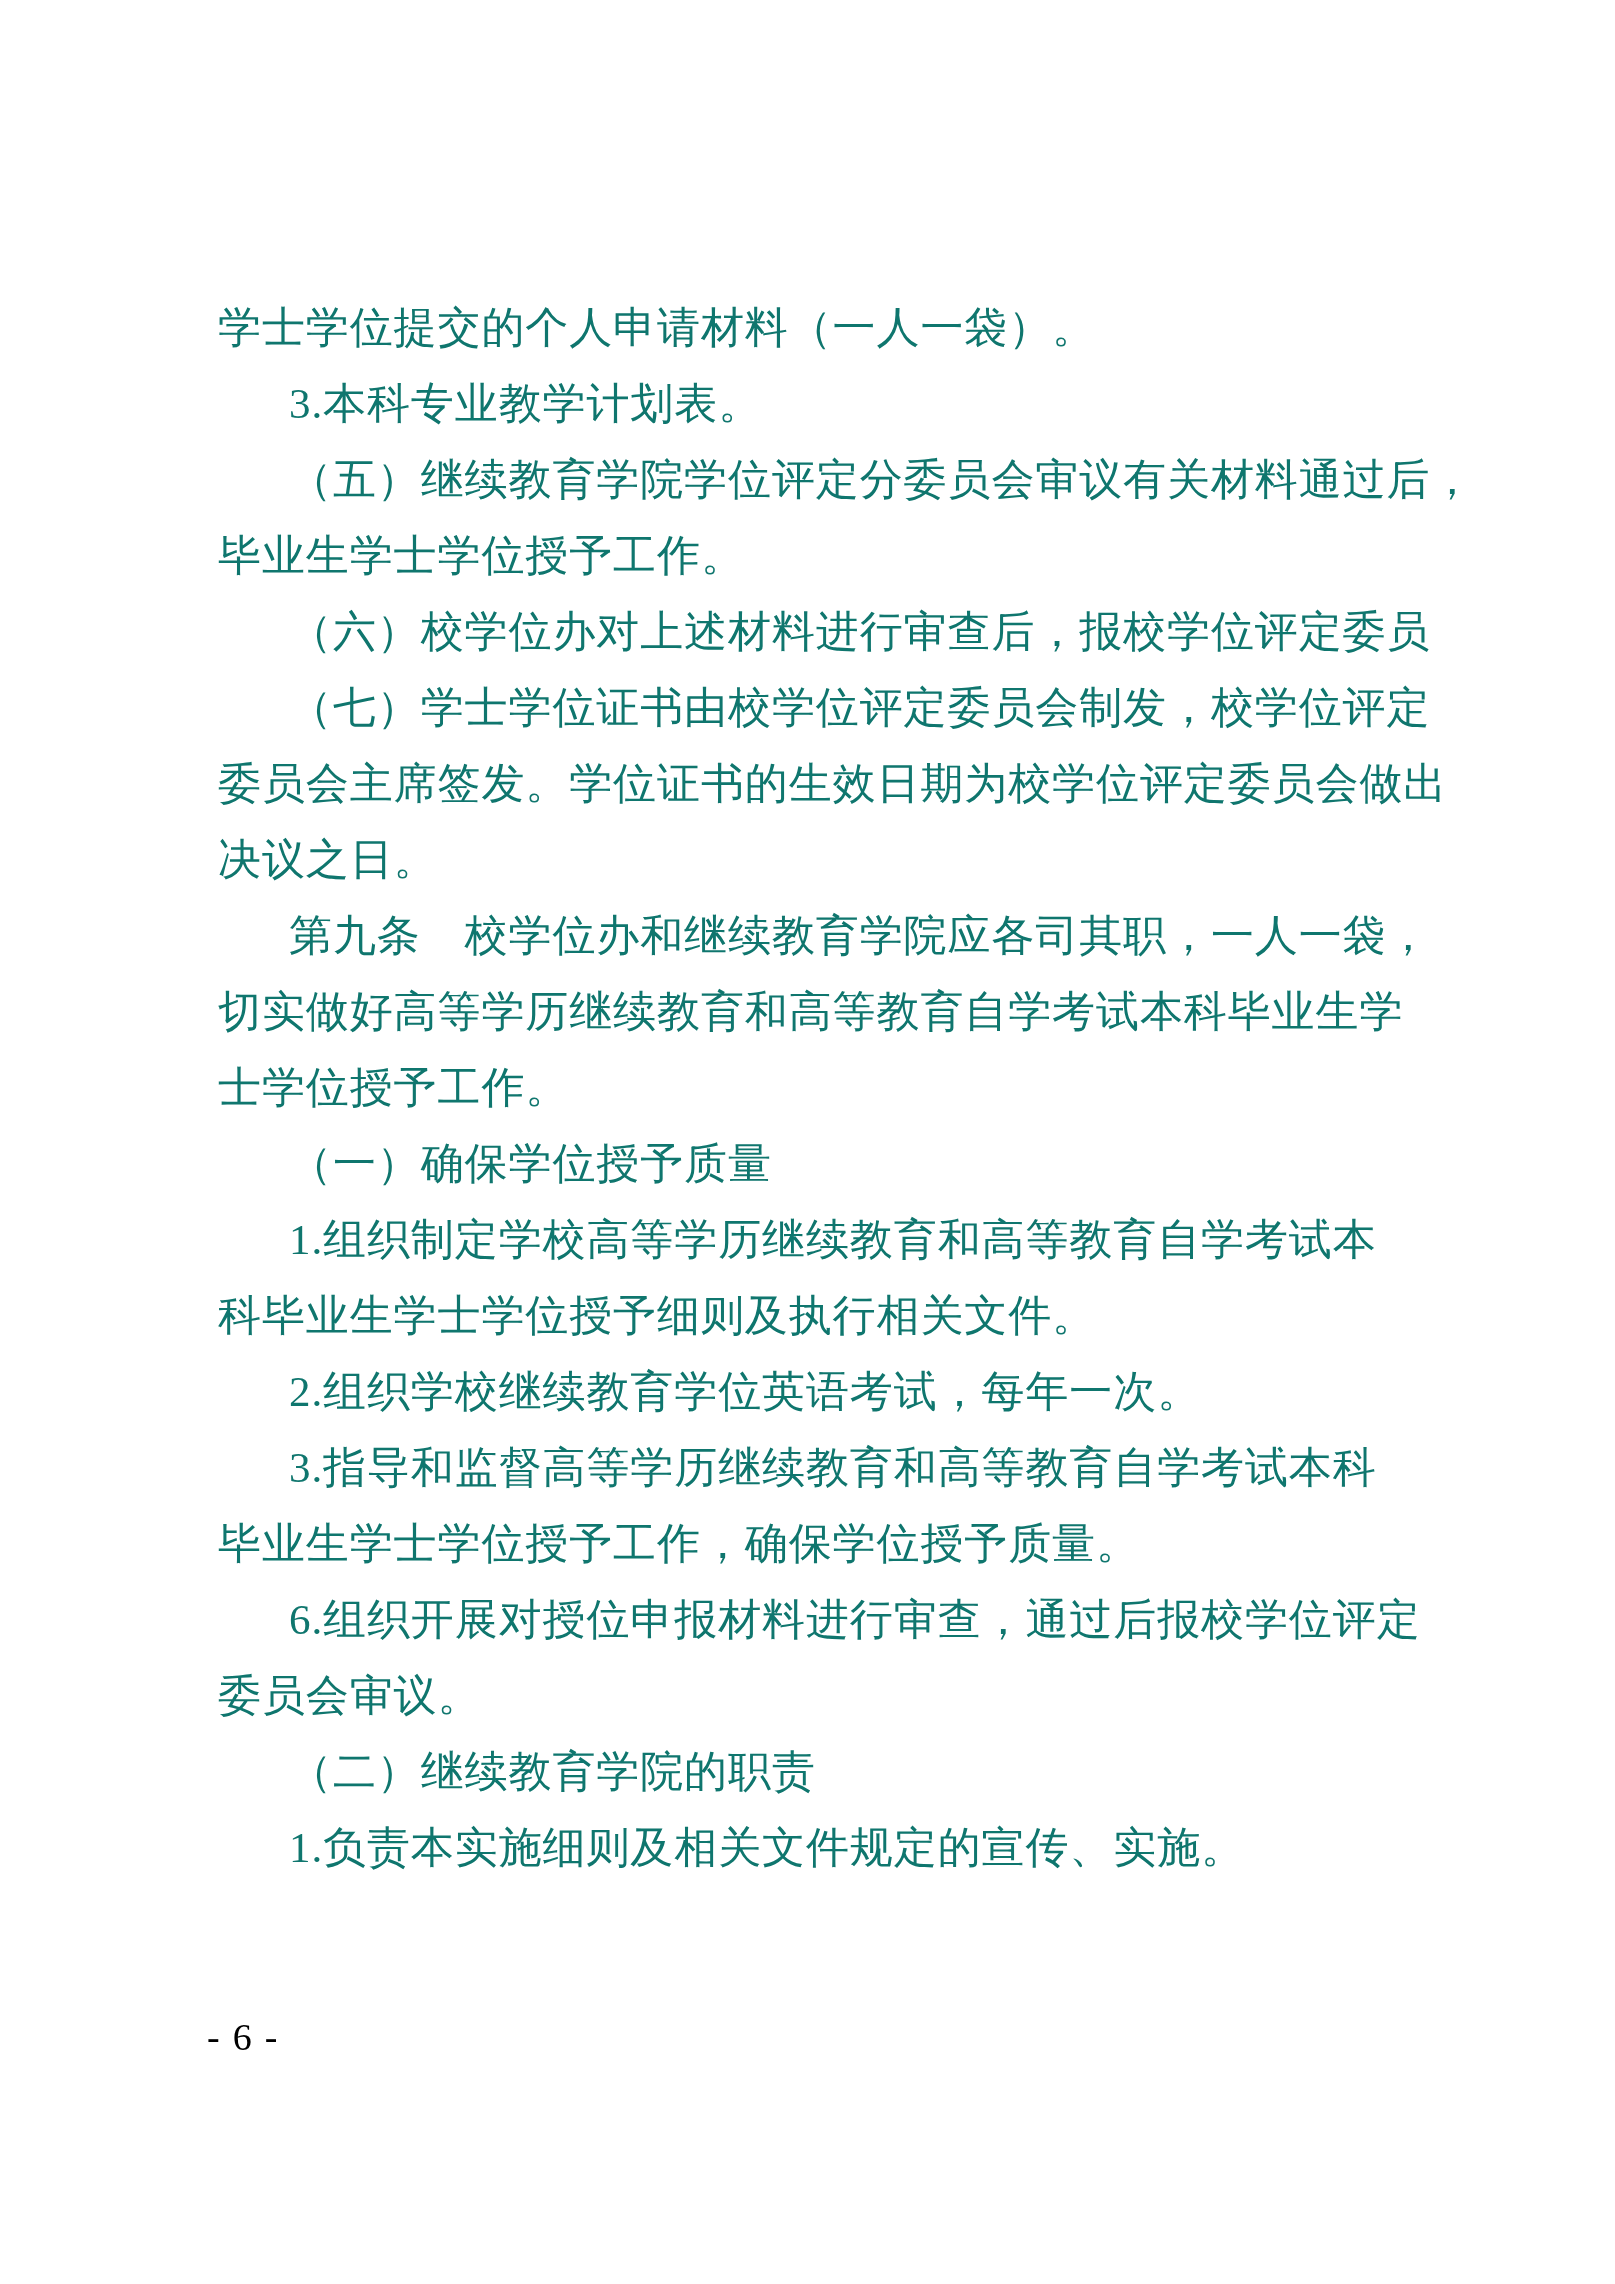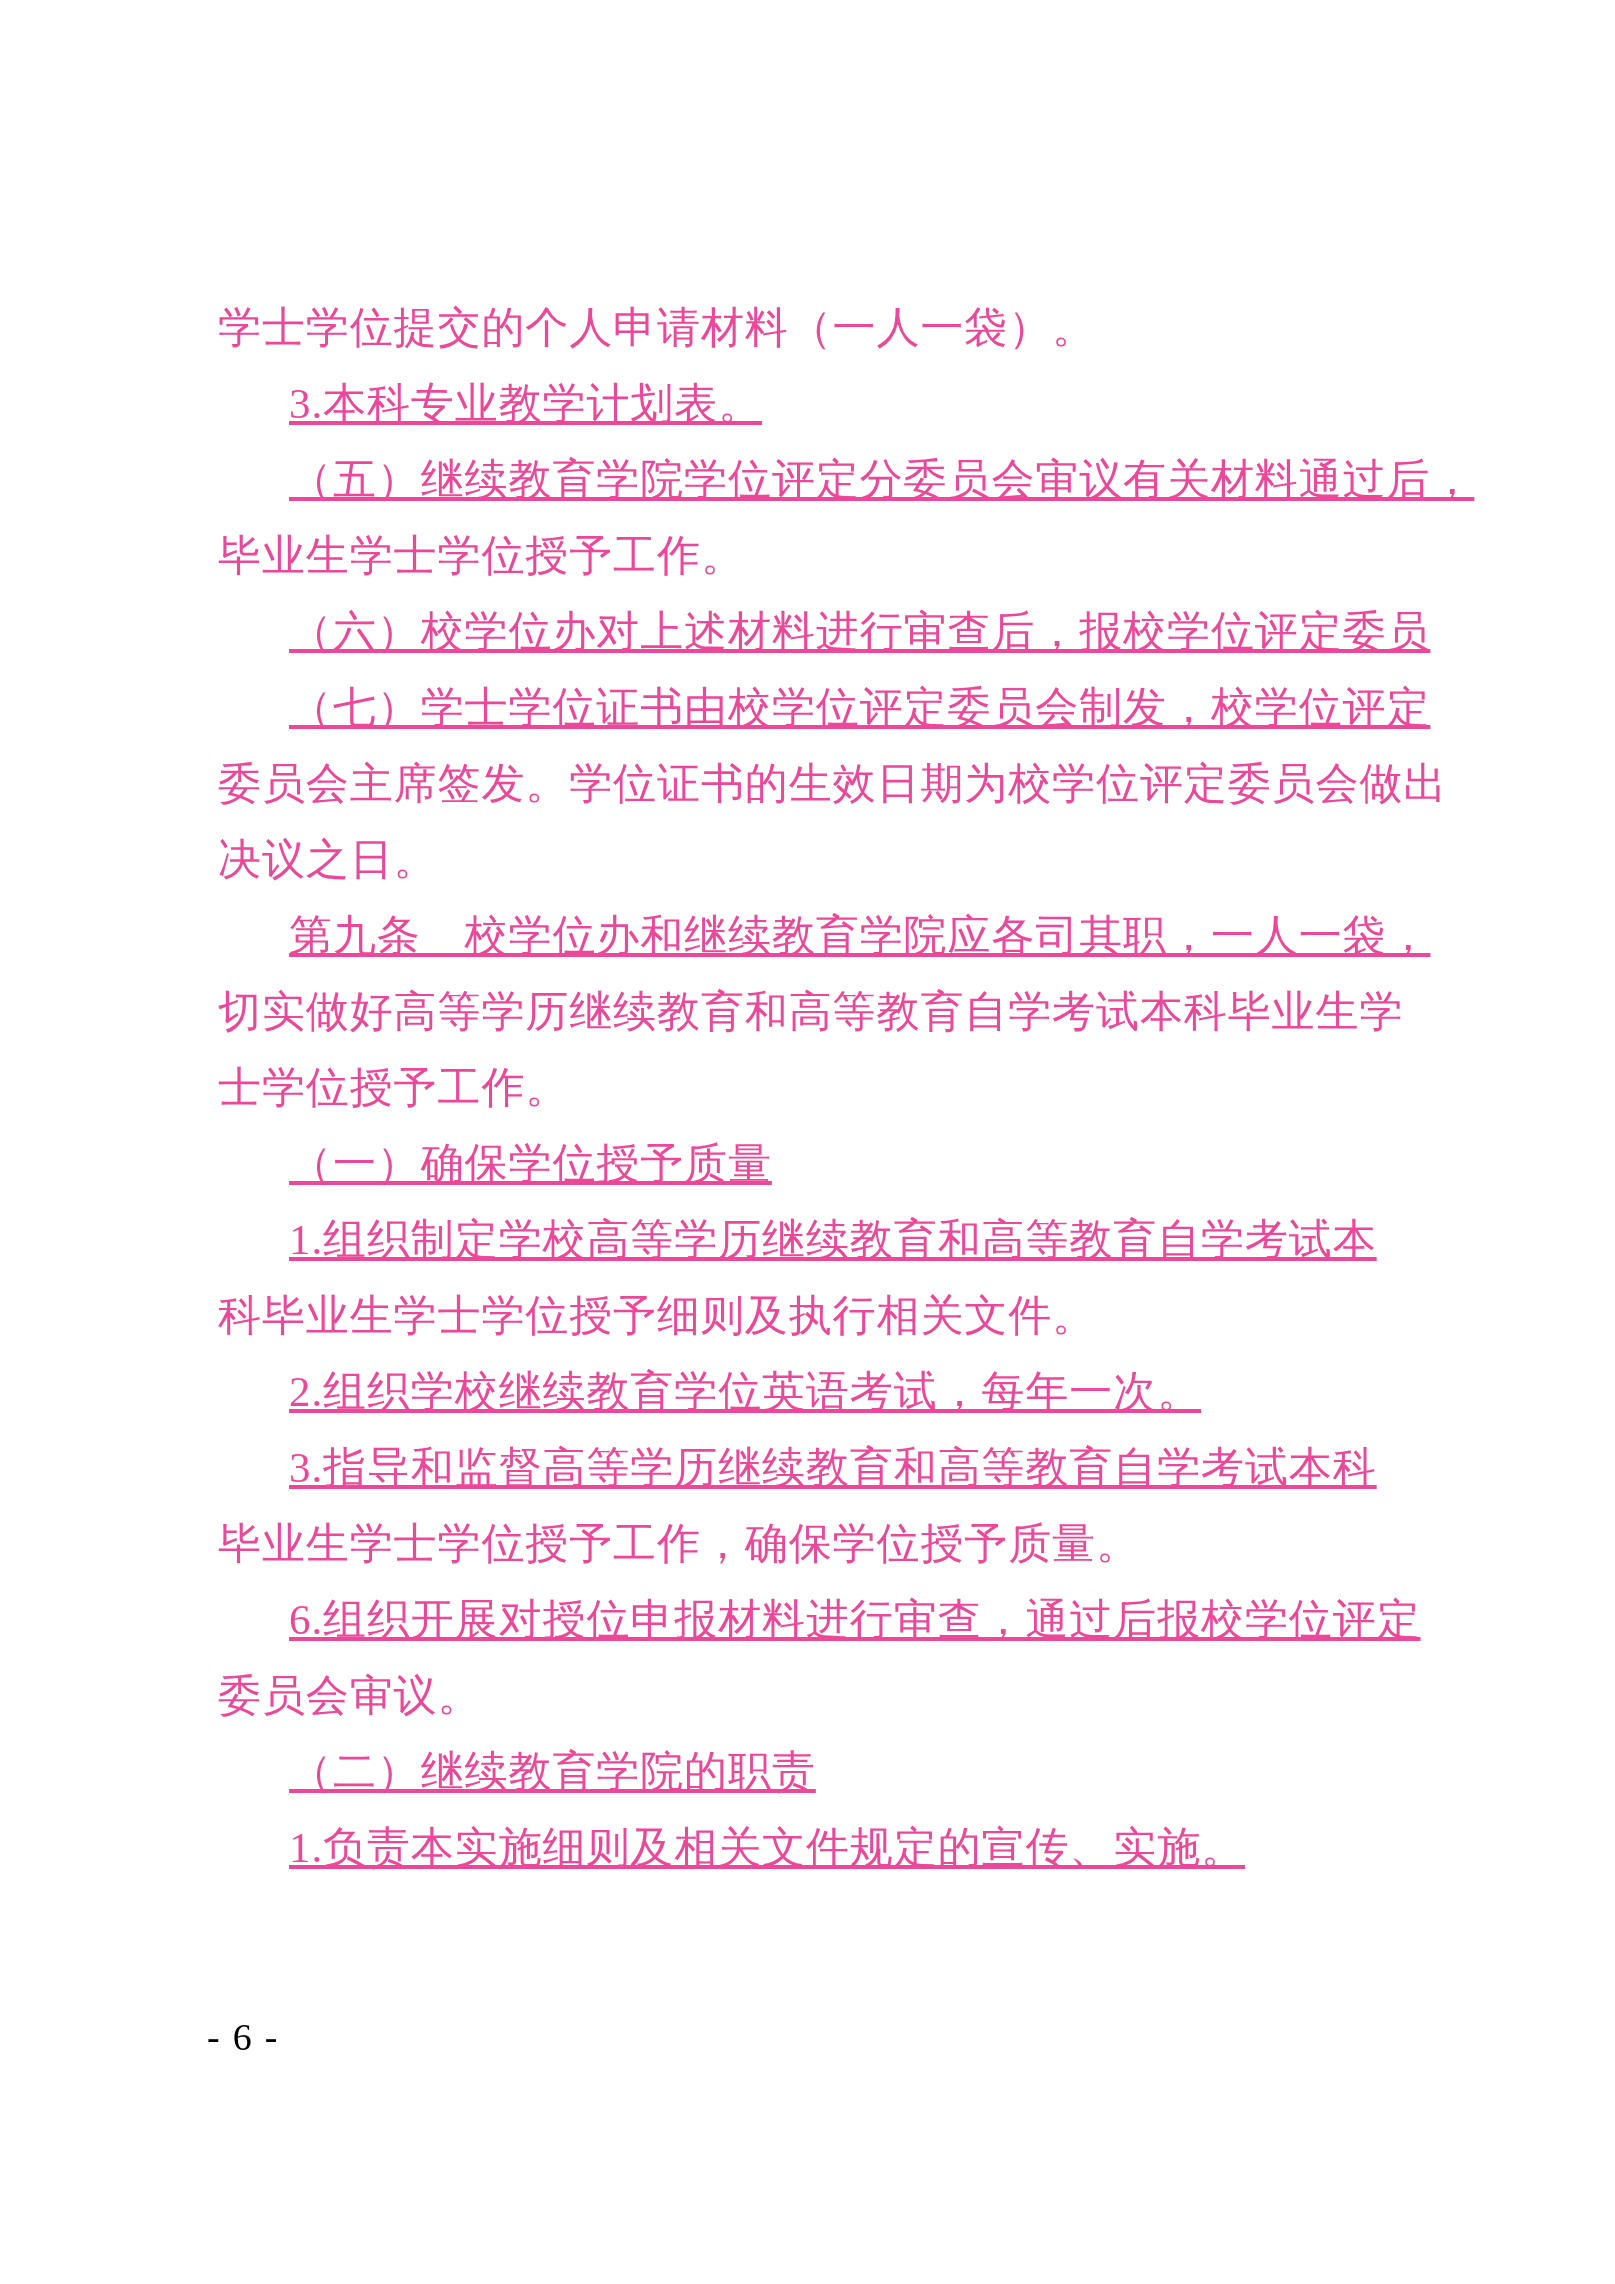--- a/index.html
+++ b/index.html
@@ -17,29 +17,28 @@
     color: #000000;
   }
   .body-text {
     position: absolute;
     left: 218px;
     top: 290px;
     width: 1318px;
     font-size: 43px;
     line-height: 76px;
     letter-spacing: 0.9px;
-    color: #ec4899;
+    color: #0f766e;
   }
   .ln {
     white-space: nowrap;
     height: 76px;
   }
   .ind {
     padding-left: 71px;
-    text-decoration: underline;
   }
   .page-number {
     position: absolute;
     left: 207px;
     top: 2015px;
     font-size: 38px;
     line-height: 44px;
     letter-spacing: 1.8px;
     white-space: pre;
     color: #000000;

